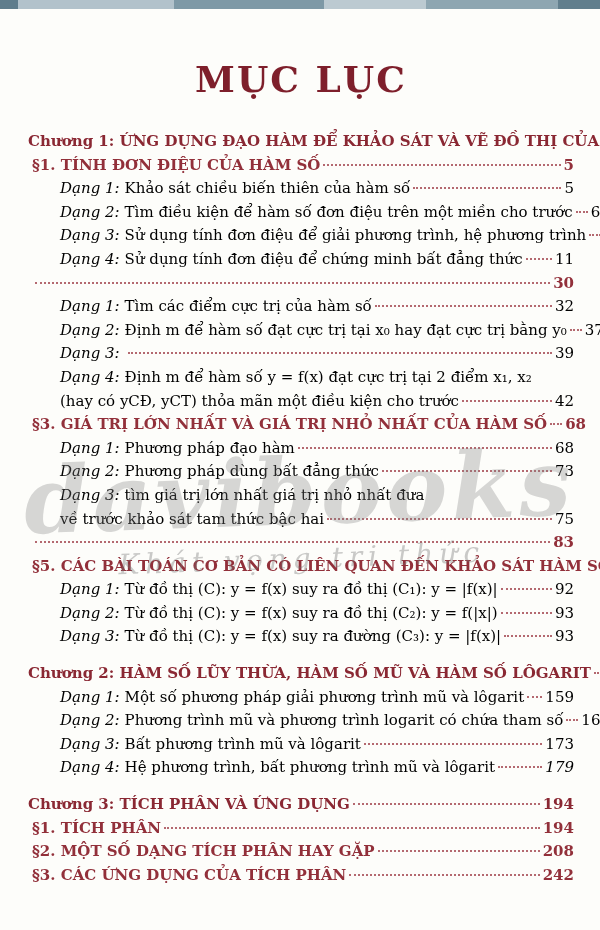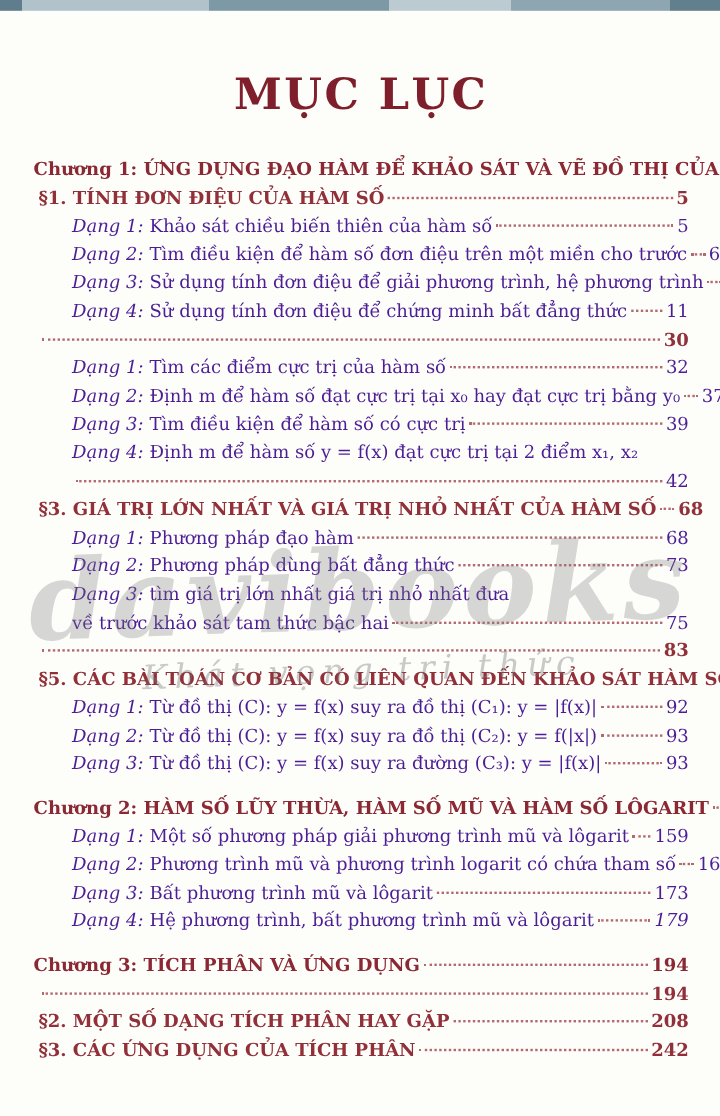--- a/index.html
+++ b/index.html
@@ -26,21 +26,21 @@
     text-align:center;
     font-size:36px;
     font-weight:bold;
     letter-spacing:2px;
     color:#7e1f2b;
     margin:28px 0 30px 0;
   }
   .row {
     display:flex;
     align-items:baseline;
-    color:#4c1d95;
+    color:#000000;
     font-size:15px;
     line-height:23.6px;
     white-space:nowrap;
   }
   .row.chapter { font-weight:bold; color:#8a2833; }
   .row.section { font-weight:bold; color:#92303a; padding-left:4px; }
   .row.item, .row.cont { padding-left:32px; }
   .row.gap { margin-top:13px; }
   .lbl { font-style:italic; margin-right:5px; }
   .dots {
@@ -134,31 +134,31 @@
 
   <div class="row item">
     <span class="lbl">Dạng 2:</span>
     <span class="txt">Định m để hàm số đạt cực trị tại x₀ hay đạt cực trị bằng y₀</span>
     <span class="dots"></span>
     <span class="pg">37</span>
   </div>
 
   <div class="row item">
     <span class="lbl">Dạng 3:</span>
-    <span class="txt">Tìm điều kiện để hàm số có cực trị</span>
     <span class="dots"></span>
     <span class="pg">39</span>
   </div>
 
   <div class="row item">
     <span class="lbl">Dạng 4:</span>
     <span class="txt">Định m để hàm số y = f(x) đạt cực trị tại 2 điểm x₁, x₂</span>
   </div>
 
   <div class="row cont">
+    <span class="txt">(hay có yCĐ, yCT) thỏa mãn một điều kiện cho trước</span>
     <span class="dots"></span>
     <span class="pg">42</span>
   </div>
 
   <div class="row section">
     <span class="txt">§3. GIÁ TRỊ LỚN NHẤT VÀ GIÁ TRỊ NHỎ NHẤT CỦA HÀM SỐ</span>
     <span class="dots"></span>
     <span class="pg">68</span>
   </div>
 
@@ -252,20 +252,21 @@
     <span class="pg it">179</span>
   </div>
 
   <div class="row chapter gap">
     <span class="txt">Chương 3:  TÍCH PHÂN VÀ ỨNG DỤNG</span>
     <span class="dots"></span>
     <span class="pg">194</span>
   </div>
 
   <div class="row section">
+    <span class="txt">§1. TÍCH PHÂN</span>
     <span class="dots"></span>
     <span class="pg">194</span>
   </div>
 
   <div class="row section">
     <span class="txt">§2. MỘT SỐ DẠNG TÍCH PHÂN HAY GẶP</span>
     <span class="dots"></span>
     <span class="pg">208</span>
   </div>
 

